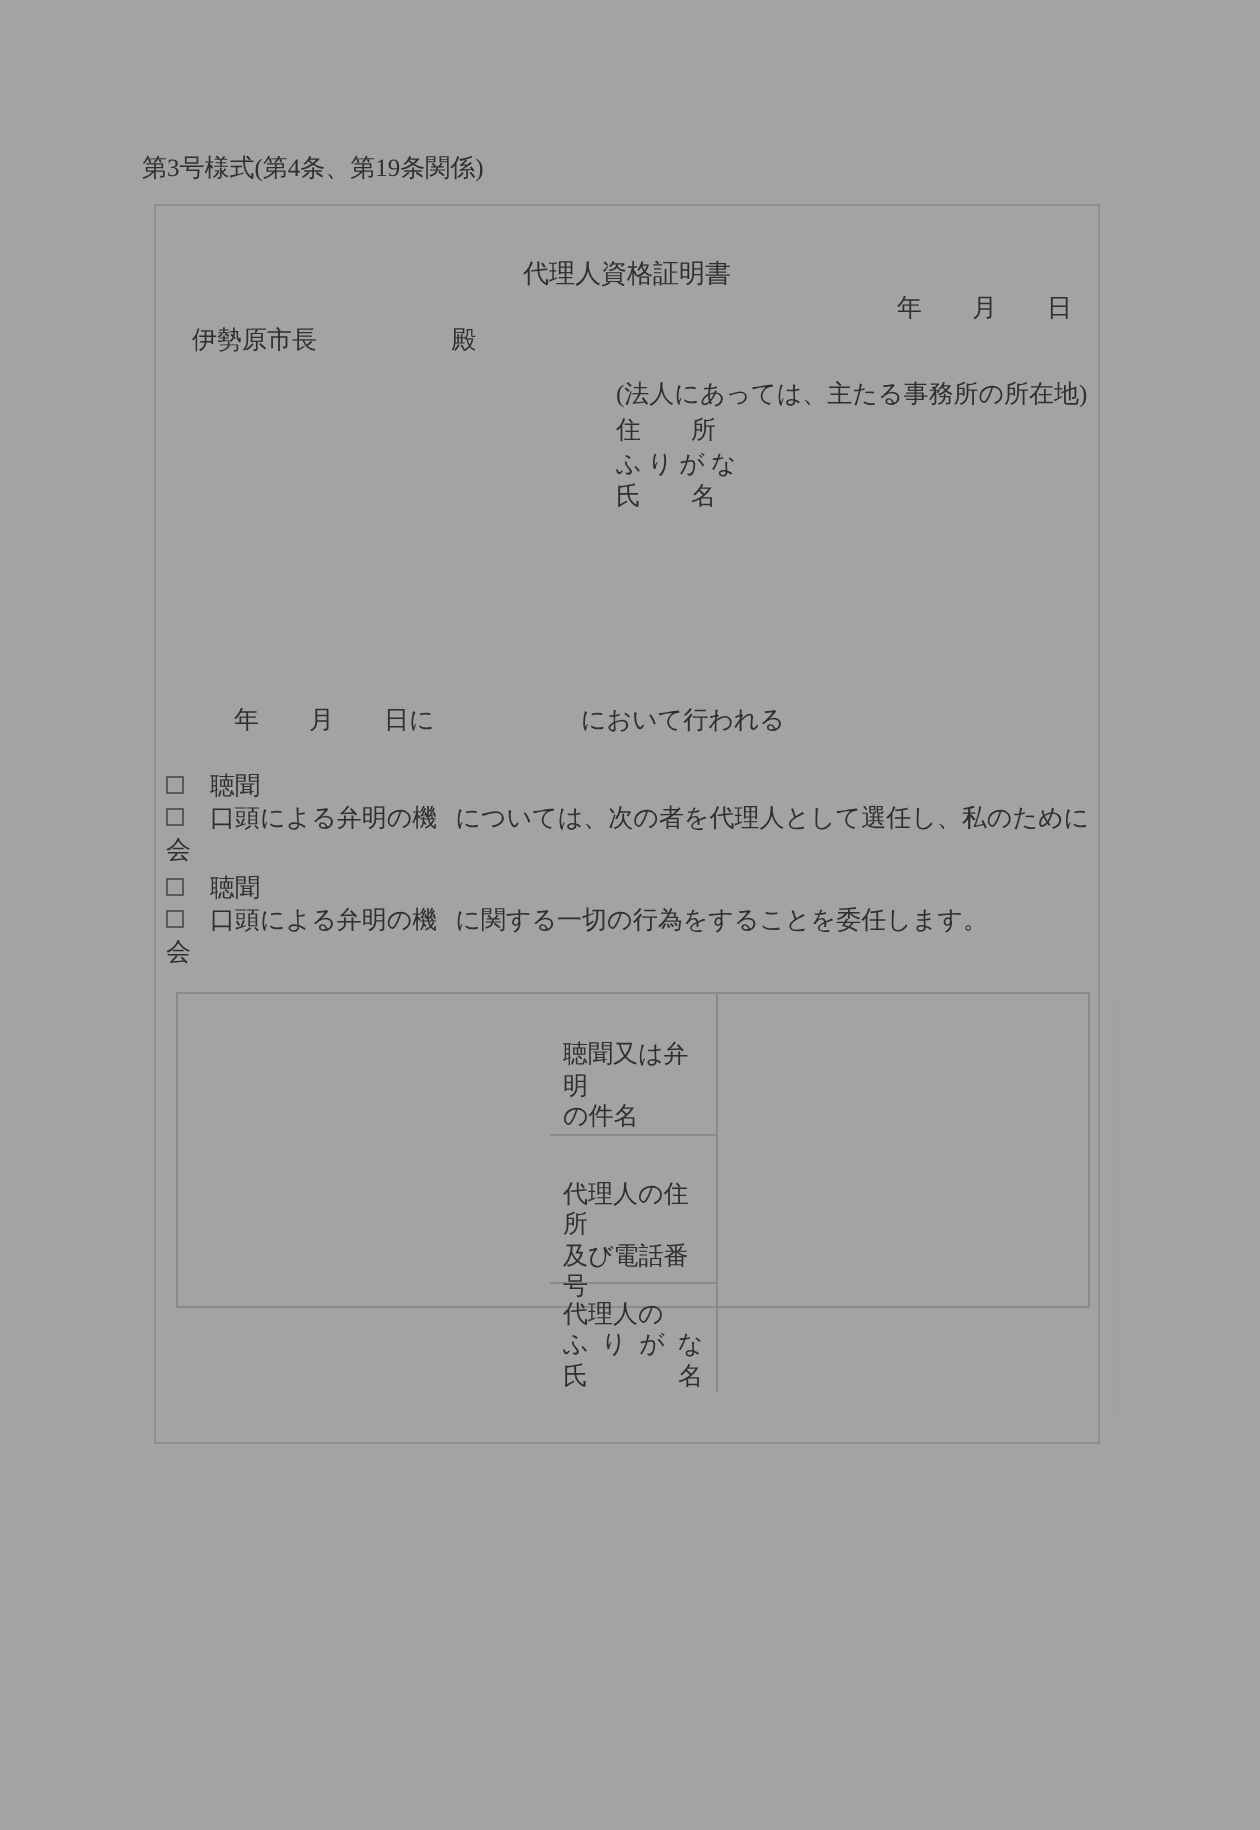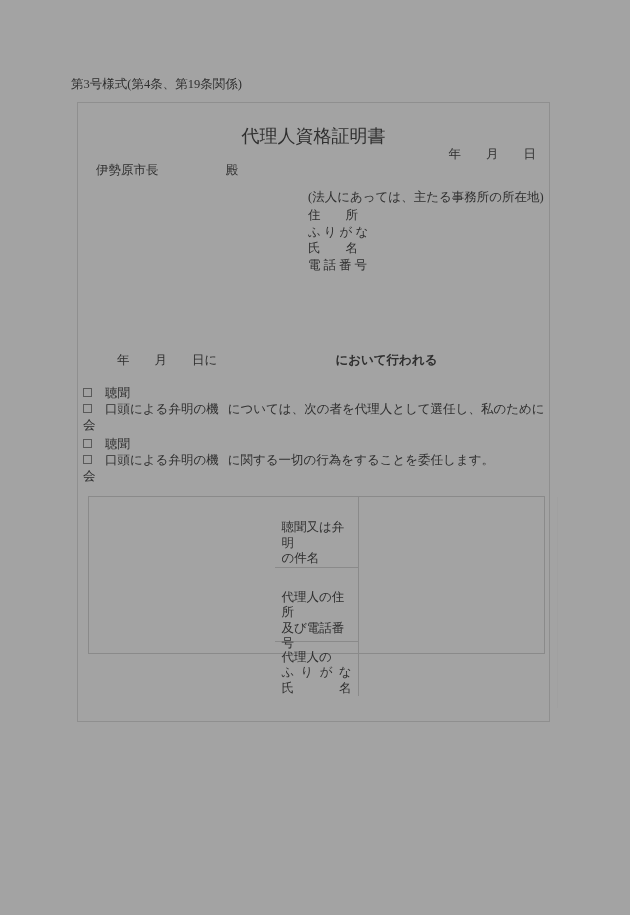--- a/index.html
+++ b/index.html
@@ -26,21 +26,21 @@
     top: 102px;
     width: 473px;
     height: 620px;
     border: 1px solid #8f8f8f;
   }
   .doc-title {
     position: absolute;
     left: 0; right: 0;
     top: 25px;
     text-align: center;
-    font-size: 18px;
+    font-size: 13px;
     line-height: 17px;
   }
   .date-line {
     position: absolute;
     top: 43px;
     right: 13px;
     line-height: 17px;
   }
   .addressee-line {
     position: absolute;
@@ -58,21 +58,21 @@
   .ap-tight { line-height: 16px; }
   .ap-note6 { line-height: 19px; }
   .tracked { letter-spacing: 3px; }
   .event-line {
     position: absolute;
     top: 249px;
     left: 39px;
     line-height: 17px;
     white-space: nowrap;
   }
-  .event-suffix { margin-left: 115px; font-weight: bold; }
+  .event-suffix { margin-left: 70px; }
   .decl {
     position: absolute;
     left: 5px;
     line-height: 16px;
   }
   .decl-1 { top: 282px; }
   .decl-2 { top: 333px; }
   .decl-line { white-space: nowrap; }
   .checkbox {
     display: inline-block;
@@ -137,21 +137,20 @@
     <div class="addressee-line">
       <span>伊勢原市長</span>
       <span class="honorific">殿</span>
     </div>
 
     <div class="applicant">
       <div class="ap-line">(法人にあっては、主たる事務所の所在地)</div>
       <div class="ap-line">住　　所</div>
       <div class="ap-line ap-tight tracked">ふりがな</div>
       <div class="ap-line ap-tight">氏　　名</div>
-      <div class="ap-line tracked">電話番号</div>
     </div>
 
     <div class="event-line">
       <span>年　　月　　日に</span>
       <span class="event-suffix">において行われる</span>
     </div>
 
     <div class="decl decl-1">
       <div class="decl-line">
         <span class="checkbox"></span><span>聴聞</span>

